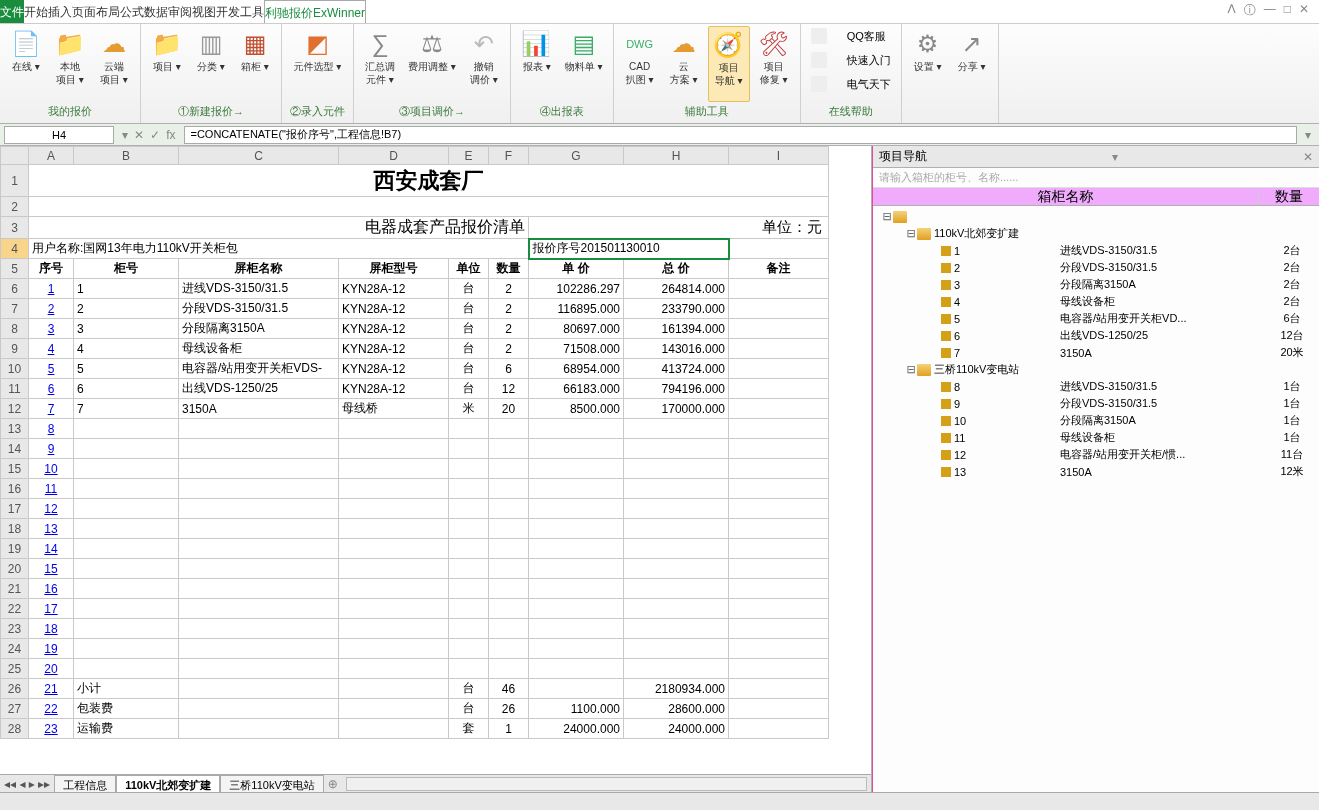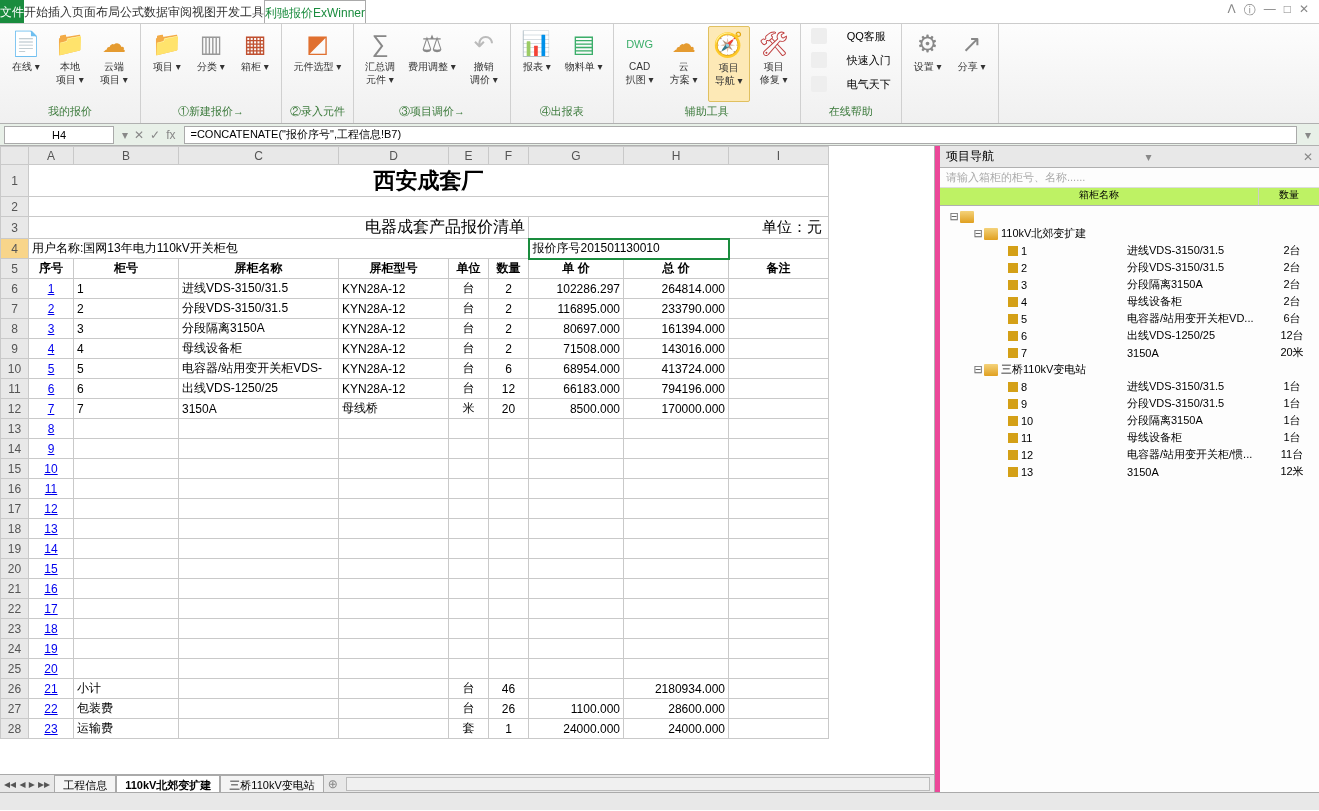--- a/index.html
+++ b/index.html
@@ -38,25 +38,25 @@
 .grid .hdr { background:#fff; font-weight:bold; text-align:center; }
 .grid .title1 { font-size:22px; font-weight:bold; text-align:center; height:32px; }
 .grid .title2 { font-size:16px; text-align:right; }
 .grid .unit { text-align:right; font-size:15px; padding-right:6px; }
 .grid td.selcell { border:2px solid #1a8c3e; background:#fff; }
 .tabs { position:absolute; bottom:0; left:0; right:0; height:18px; background:#e8e8e8; display:flex; align-items:center; border-top:1px solid #aaa; }
 .tabs .nav { display:flex; gap:2px; padding:0 4px; color:#555; }
 .tabs .stab { padding:0 8px; height:18px; line-height:18px; background:#f4f4f4; border:1px solid #aaa; border-bottom:none; font-size:11px; cursor:pointer; }
 .tabs .stab.cur { background:#fff; font-weight:bold; }
 .scroll-h { flex:1; margin:0 4px; height:14px; background:#f0f0f0; border:1px solid #bbb; position:relative; }
-.panel { width:384px; background:#fdfdfd; border-left:5px solid #ec4899; display:flex; flex-direction:column; }
+.panel { width:447px; background:#fdfdfd; border-left:1px solid #ec4899; display:flex; flex-direction:column; }
 .panel .phead { height:22px; background:#e8e8e8; border-bottom:1px solid #b0b0b0; display:flex; align-items:center; padding:0 6px; font-size:12px; }
 .panel .phead .pclose { margin-left:auto; cursor:pointer; color:#888; }
 .panel .psearch { height:20px; color:#aaa; padding:2px 6px; font-size:11px; border-bottom:1px solid #ddd; }
-.panel .pcols { display:flex; background:#bef264; border-bottom:1px solid #b0b0b0; font-size:10px; height:18px; }
+.panel .pcols { display:flex; background:#f0abfc; border-bottom:1px solid #b0b0b0; font-size:14px; height:18px; }
 .panel .pcol1 { flex:1; text-align:center; border-right:1px solid #ccc; }
 .panel .pcol2 { width:60px; text-align:center; }
 .panel .tree { flex:1; overflow:auto; padding:2px; }
 .node { display:flex; align-items:center; height:17px; font-size:11px; cursor:pointer; }
 .node .ind { display:inline-block; }
 .node .tw { width:12px; text-align:center; color:#666; }
 .node .fic { width:14px; height:12px; display:inline-block; margin-right:3px; }
 .node .fic.open { background:linear-gradient(#f4d27a,#e0a020); border-radius:1px; }
 .node .fic.item { background:#d4a017; width:10px; height:10px; }
 .node .txt { flex:1; white-space:nowrap; overflow:hidden; text-overflow:ellipsis; }

